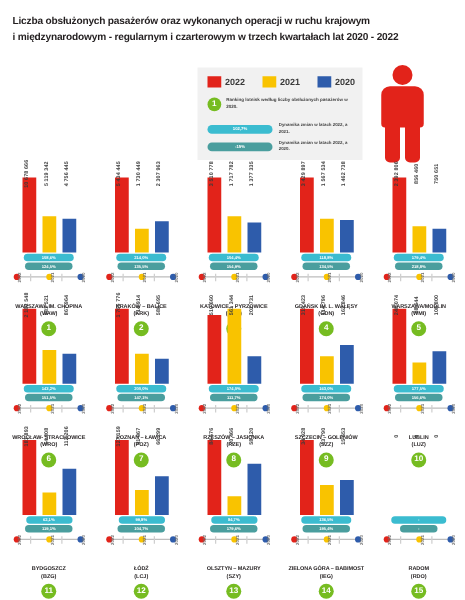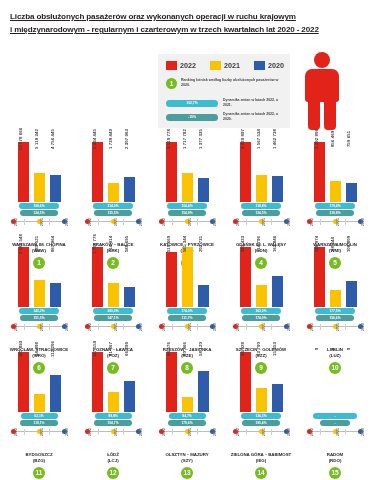--- a/index.html
+++ b/index.html
@@ -9,21 +9,21 @@
     background:#ffffff;
     color:#231f20;
     position:relative;
     overflow:hidden;
   }
   .title {
     position:absolute; left:10px; top:10px; width:330px;
     font-size:8.1px; font-weight:bold; line-height:13px; color:#231f20;
     letter-spacing:-0.15px;
   }
-  .title div { white-space:nowrap;text-decoration:underline; }
+  .title div { white-space:nowrap; }
 
   
   .legend-box {
     position:absolute; left:158px; top:54px; width:132px; height:74px;
     background:#f1f1f1;
   }
   .legend-series {
     display:flex; align-items:center; gap:4px;
     position:absolute; left:8px; top:7px; width:120px;
   }

